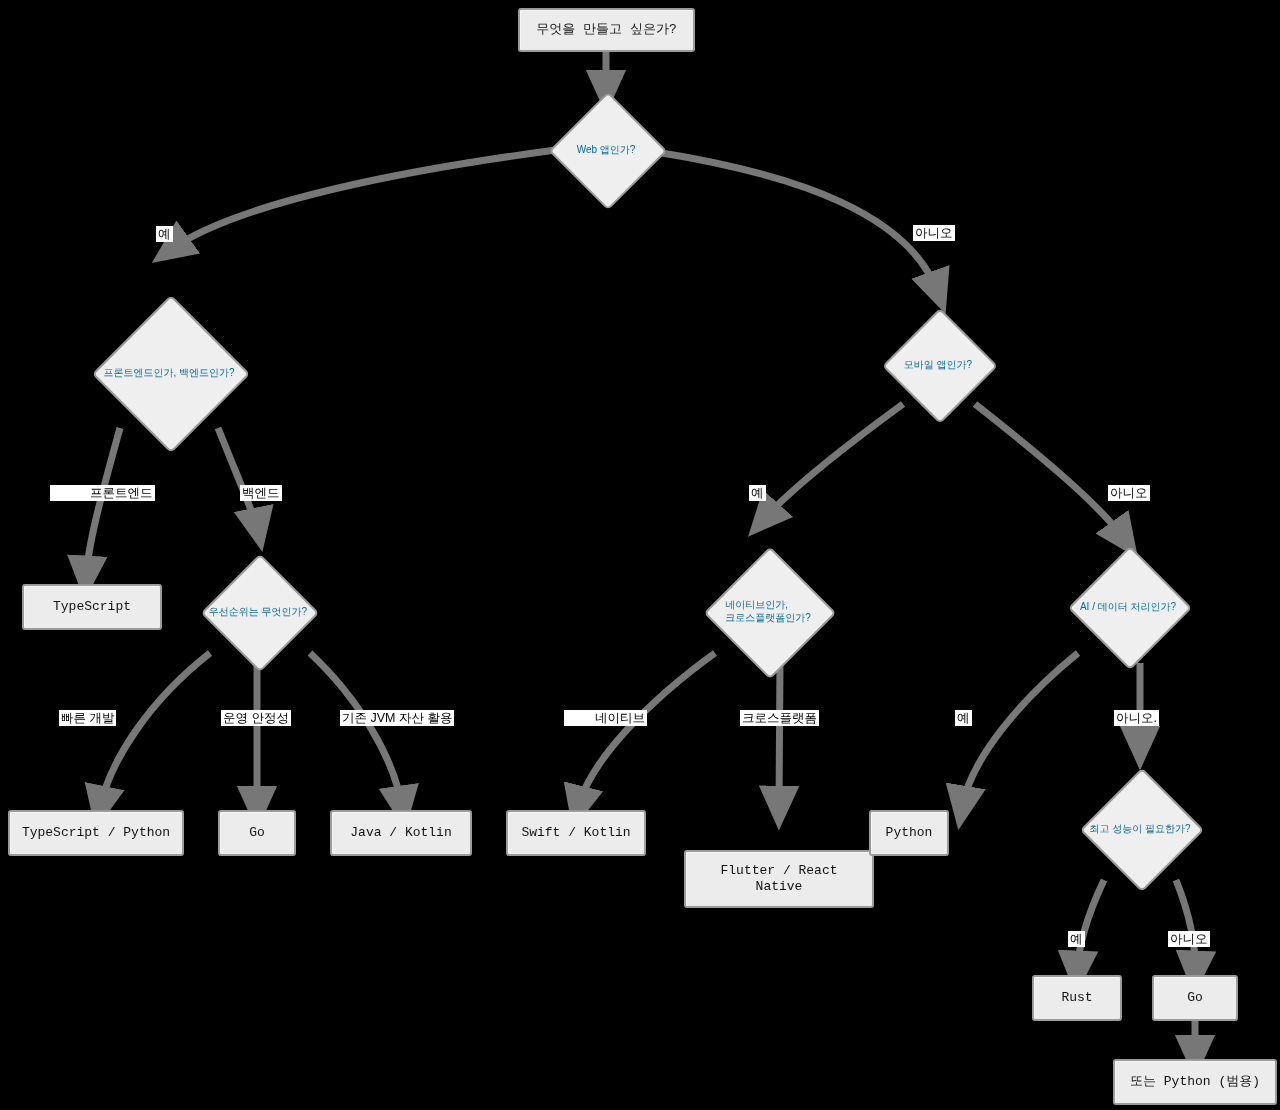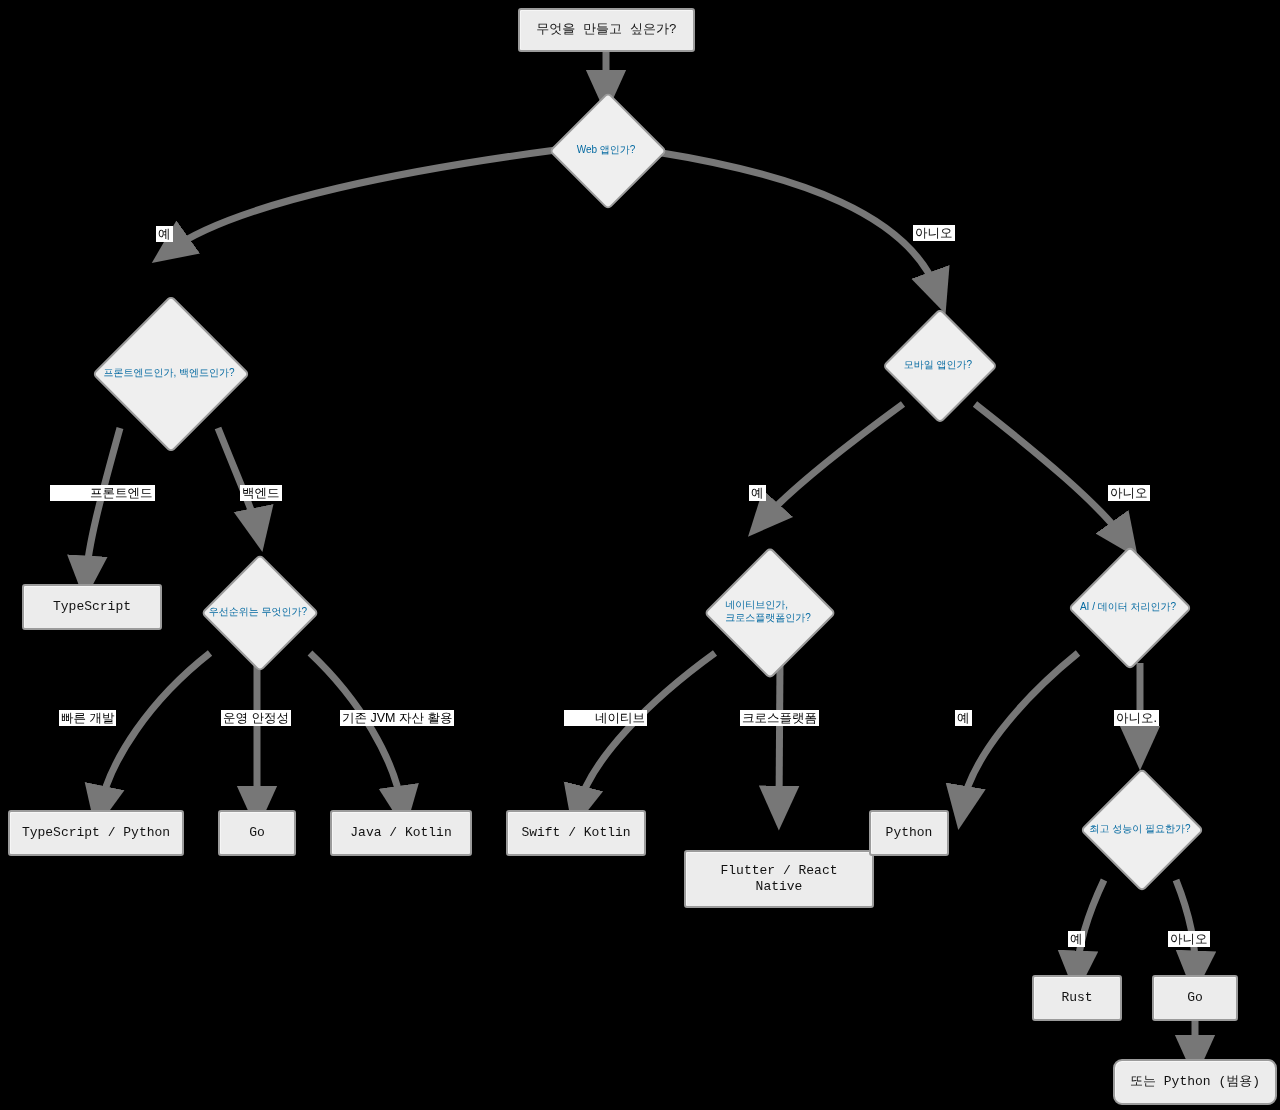--- a/index.html
+++ b/index.html
@@ -85,21 +85,21 @@
   </div>
 
   <div class="node box" style="left:1032px;top:975px;width:90px;height:46px;">
     <span class="lbl">Rust</span>
   </div>
 
   <div class="node box" style="left:1152px;top:975px;width:86px;height:46px;">
     <span class="lbl">Go</span>
   </div>
 
-  <div class="node box" style="left:1113px;top:1059px;width:164px;height:46px;border-radius:9px;">
+  <div class="node box" style="left:1113px;top:1059px;width:164px;height:46px;">
     <span class="lbl">또는 Python (범용)</span>
   </div>
 
   <div class="dia" style="left:566px;top:109px;width:80px;height:80px;">
     <div class="shape"></div>
     <div class="txt">Web 앱인가?</div>
   </div>
 
   <div class="dia" style="left:115px;top:318px;width:108px;height:108px;">
     <div class="shape"></div>

